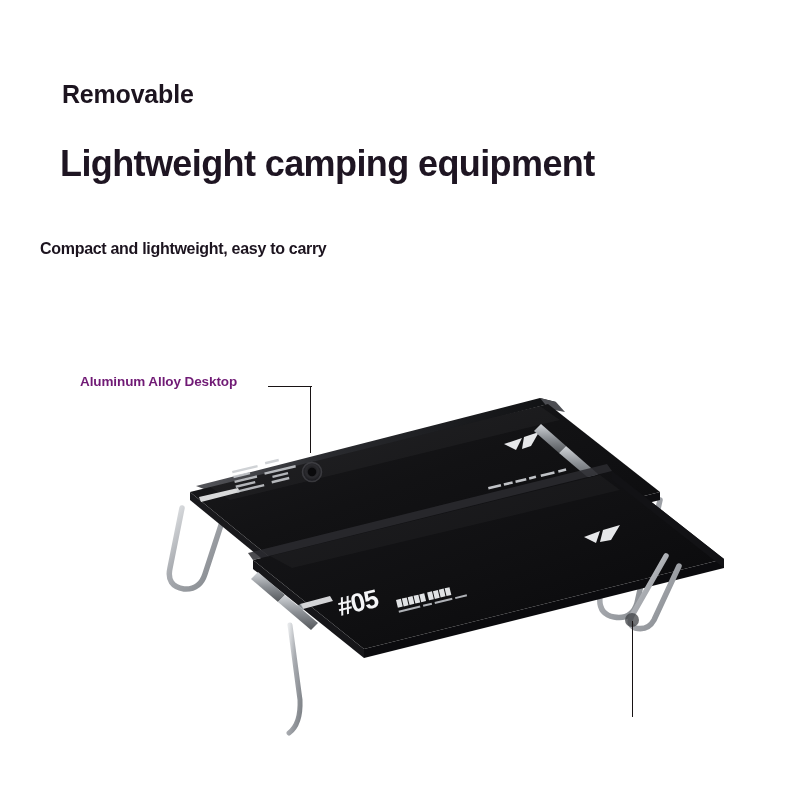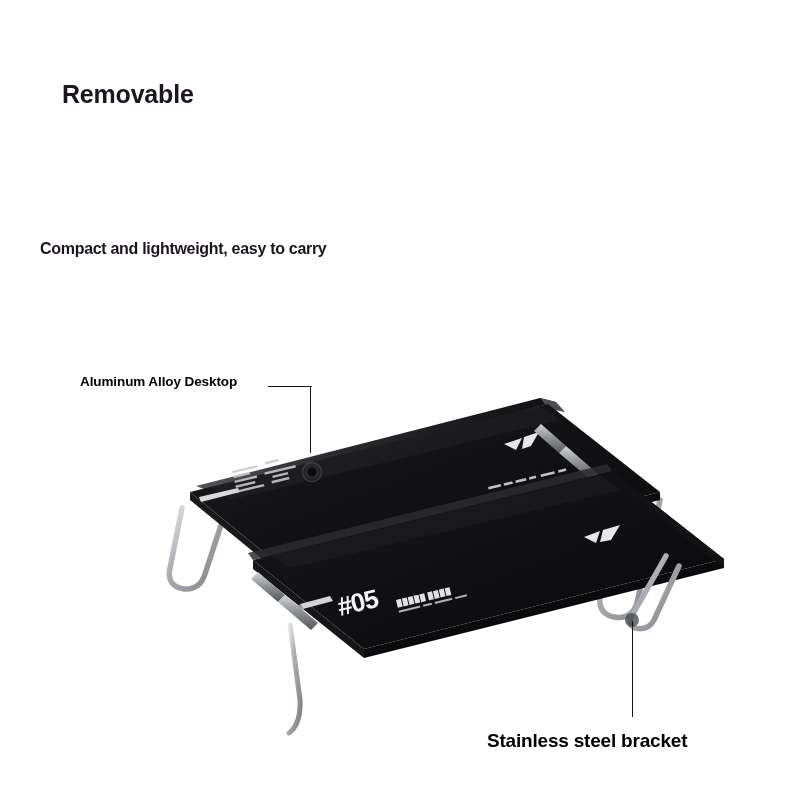--- a/index.html
+++ b/index.html
@@ -23,41 +23,42 @@
     letter-spacing:-0.6px;white-space:nowrap;
   }
   .subhead{
     position:absolute;left:40px;top:240px;
     font-size:16px;font-weight:700;color:#1c141f;
     letter-spacing:-0.3px;white-space:nowrap;
   }
 
   
   .callout-label{
-    position:absolute;font-weight:700;color:#000000;white-space:nowrap;
+    position:absolute;font-weight:700;color:#701a75;white-space:nowrap;
   }
   #callout-top-label{left:80px;top:374px;font-size:13.5px;letter-spacing:-0.1px;}
   #callout-bottom-label{left:487px;top:730px;font-size:19px;letter-spacing:-0.2px;}
 
   .lead-h{position:absolute;height:1.4px;background:#181314;}
   .lead-v{position:absolute;width:1.4px;background:#181314;}
   #lead-top-h{left:268px;top:386px;width:44px;}
   #lead-top-v{left:310px;top:386px;height:67px;}
   #lead-bottom-v{left:632px;top:621px;height:96px;}
 
   
   #product{position:absolute;left:0;top:0;width:800px;height:800px;}
   #product svg{display:block;}
 </style>
 </head>
 <body>
 
 <div id="stage">
 
   <div class="eyebrow">Removable</div>
+  <div class="headline">Lightweight camping equipment</div>
   <div class="subhead">Compact and lightweight, easy to carry</div>
 
   <div id="product">
     <svg width="800" height="800" viewBox="0 0 800 800" xmlns="http://www.w3.org/2000/svg">
       <defs>
         <linearGradient id="topPanel" x1="0" y1="0" x2="1" y2="1">
           <stop offset="0%" stop-color="#1b1b1e"></stop>
           <stop offset="45%" stop-color="#121214"></stop>
           <stop offset="100%" stop-color="#0b0b0d"></stop>
         </linearGradient>
@@ -211,16 +212,15 @@
       </g>
 
       <circle cx="632" cy="620" r="7" fill="#3f4145" opacity="0.75"></circle>
     </svg>
   </div>
 
   <div class="callout-label" id="callout-top-label">Aluminum Alloy Desktop</div>
   <div class="lead-h" id="lead-top-h"></div>
   <div class="lead-v" id="lead-top-v"></div>
 
-  <div class="callout-label" id="callout-bottom-label">Stainless steel bracket</div>
   <div class="lead-v" id="lead-bottom-v"></div>
 
 </div>
 
 </body></html>

